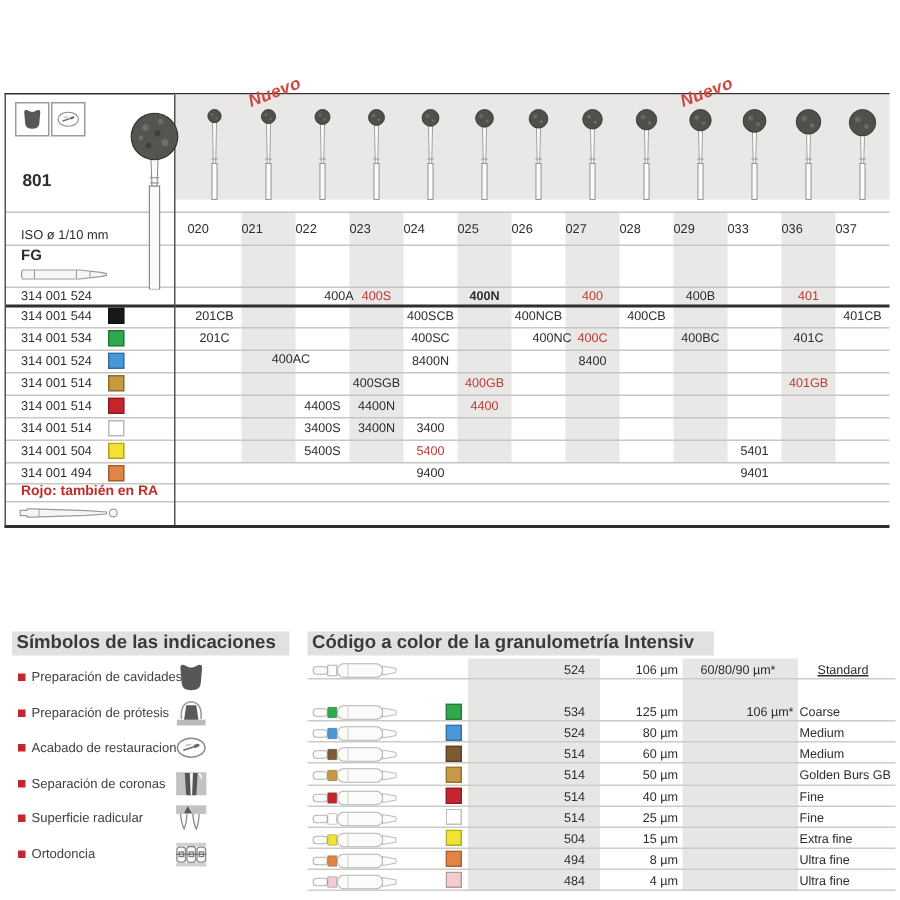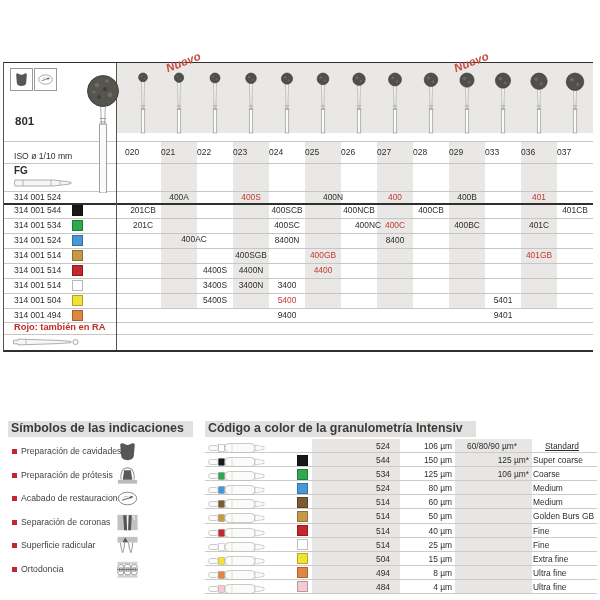--- a/index.html
+++ b/index.html
@@ -196,23 +196,23 @@
         <div class="hline" style="top: 155px;"></div>
         <div class="hline" style="top: 170px;"></div>
         <div class="hline" style="top: 185px;"></div>
         <div class="hline" style="top: 200px;"></div>
         <div class="hline" style="top: 215px;"></div>
         <div class="hline" style="top: 230px;"></div>
         <div class="hline" style="top: 245px;"></div>
         <div class="hline" style="top: 259px;"></div>
         <div class="hline" style="top: 271px;"></div>
         <div class="code" style="top: 128.5px; line-height: 11.5px;">314 001 524</div>
-        <div class="cell" style="left: 157px; top: 128.5px; line-height: 11.5px;">400A</div>
+        <div class="cell" style="left: 157px; top: 128.5px; line-height: 11.5px; padding-left: 47px;">400A</div>
         <div class="cell red" style="left: 229px; top: 128.5px; line-height: 11.5px;">400S</div>
-        <div class="cell" style="left: 311px; top: 128.5px; line-height: 11.5px;">400N</div>
+        <div class="cell" style="left: 301px; top: 128.5px; line-height: 11.5px; font-weight: bold;">400N</div>
         <div class="cell red" style="left: 373px; top: 128.5px; line-height: 11.5px;">400</div>
         <div class="cell" style="left: 445px; top: 128.5px; line-height: 11.5px;">400B</div>
         <div class="cell red" style="left: 517px; top: 128.5px; line-height: 11.5px;">401</div>
         <div class="code" style="top: 140px; line-height: 15px;">314 001 544</div>
         <div class="chip" style="left: 68px; top: 142px; background: rgb(24, 24, 22);"></div>
         <div class="cell" style="left: 121px; top: 140px; line-height: 15px;">201CB</div>
         <div class="cell" style="left: 265px; top: 140px; line-height: 15px;">400SCB</div>
         <div class="cell" style="left: 337px; top: 140px; line-height: 15px;">400NCB</div>
         <div class="cell" style="left: 409px; top: 140px; line-height: 15px;">400CB</div>
         <div class="cell" style="left: 553px; top: 140px; line-height: 15px;">401CB</div>
@@ -376,35 +376,20 @@
             <rect x="10.5" y="2.5" width="6" height="7" fill="#fff" stroke="#b3b3b1" stroke-width="0.7"></rect>
  <rect x="17" y="1.5" width="30" height="9" rx="4" fill="#fbfbf9" stroke="#b3b3b1" stroke-width="0.7"></rect>
  <polygon points="47,3 56,4.6 56,7.4 47,9" fill="#fbfbf9" stroke="#b3b3b1" stroke-width="0.6"></polygon>
  <line x1="24" y1="1.8" x2="24" y2="10.2" stroke="#c9c9c7" stroke-width="0.6"></line>
           </svg></div>
         <div class="gcell" style="top: 0px; line-height: 14.0909px; left: 107px; width: 78px; text-align: right;">524</div>
         <div class="gcell" style="top: 0px; line-height: 14.0909px; left: 150px; width: 97px; text-align: right;">106 µm</div>
         <div class="gcell" style="top: 0px; line-height: 14.0909px; left: 250px; width: 74px; text-align: center;">60/80/90 µm*</div>
         <div class="gcell" style="top: 0px; line-height: 14.0909px; left: 340px; width: 64px; text-decoration: underline;">Standard</div>
       </div>
-      <div class="grow" style="top: 14.0909px; height: 14.0909px;">
-        <div class="gline"></div>
-        <div class="gbur" style="top: 1.04545px;"><svg width="58" height="12" viewBox="0 0 58 12">
- <rect x="0.8" y="3.5" width="9.5" height="5" rx="2" fill="#fbfbf9" stroke="#b3b3b1" stroke-width="0.7"></rect>
-            <rect x="10.5" y="2.5" width="6" height="7" fill="#181816" stroke="rgba(0,0,0,.25)" stroke-width="0.6"></rect>
- <rect x="17" y="1.5" width="30" height="9" rx="4" fill="#fbfbf9" stroke="#b3b3b1" stroke-width="0.7"></rect>
- <polygon points="47,3 56,4.6 56,7.4 47,9" fill="#fbfbf9" stroke="#b3b3b1" stroke-width="0.6"></polygon>
- <line x1="24" y1="1.8" x2="24" y2="10.2" stroke="#c9c9c7" stroke-width="0.6"></line>
-          </svg></div>
-        <div class="gchip" style="top: 1.54545px; background: rgb(24, 24, 22);"></div>
-        <div class="gcell" style="top: 0px; line-height: 14.0909px; left: 107px; width: 78px; text-align: right;">544</div>
-        <div class="gcell" style="top: 0px; line-height: 14.0909px; left: 150px; width: 97px; text-align: right;">150 µm</div>
-        <div class="gcell" style="top: 0px; line-height: 14.0909px; left: 250px; width: 74px; text-align: right;">125 µm*</div>
-        <div class="gcell" style="top: 0px; line-height: 14.0909px; left: 328px; width: 64px;">Super coarse</div>
-      </div>
       <div class="grow" style="top: 28.1818px; height: 14.0909px;">
         <div class="gline"></div>
         <div class="gbur" style="top: 1.04545px;"><svg width="58" height="12" viewBox="0 0 58 12">
  <rect x="0.8" y="3.5" width="9.5" height="5" rx="2" fill="#fbfbf9" stroke="#b3b3b1" stroke-width="0.7"></rect>
             <rect x="10.5" y="2.5" width="6" height="7" fill="#2fa84e" stroke="rgba(0,0,0,.25)" stroke-width="0.6"></rect>
  <rect x="17" y="1.5" width="30" height="9" rx="4" fill="#fbfbf9" stroke="#b3b3b1" stroke-width="0.7"></rect>
  <polygon points="47,3 56,4.6 56,7.4 47,9" fill="#fbfbf9" stroke="#b3b3b1" stroke-width="0.6"></polygon>
  <line x1="24" y1="1.8" x2="24" y2="10.2" stroke="#c9c9c7" stroke-width="0.6"></line>
           </svg></div>
         <div class="gchip" style="top: 1.54545px; background: rgb(47, 168, 78);"></div>

